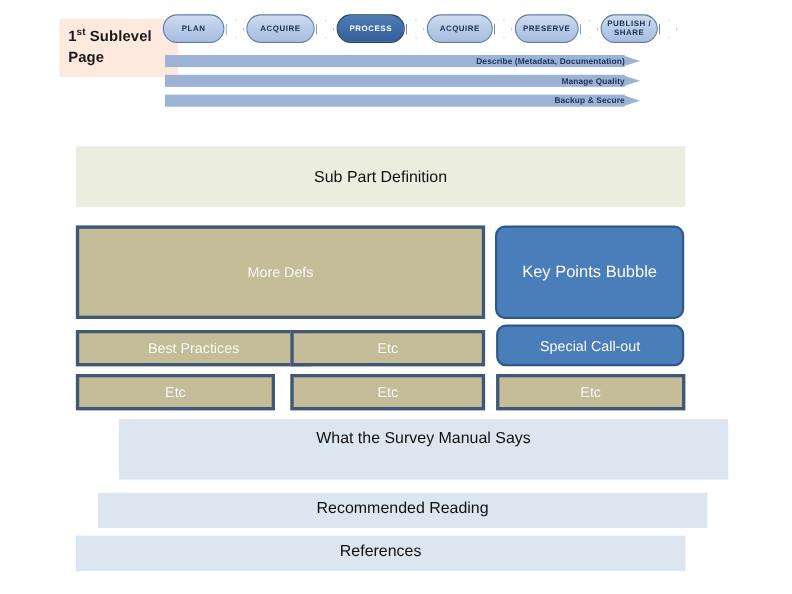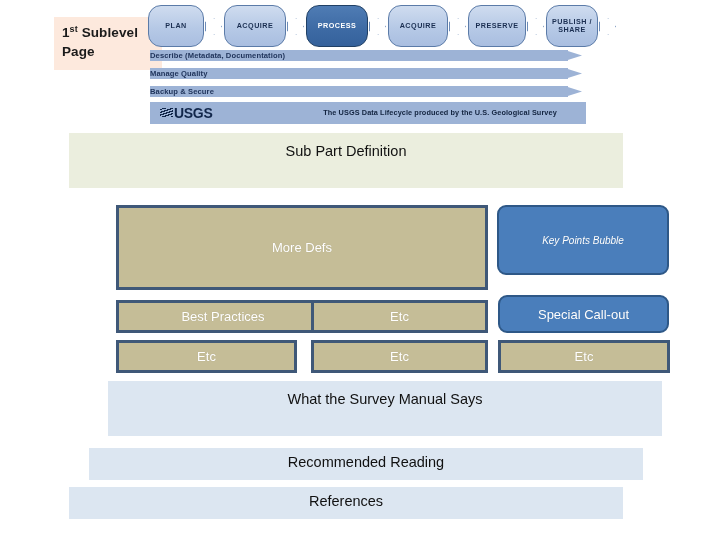--- a/index.html
+++ b/index.html
@@ -51,21 +51,21 @@
     position: absolute;
     left: 0;
     top: 5px;
     width: 440px;
     height: 30px;
     display: flex;
     align-items: center;
   }
   .lc-stage {
     position: relative;
-    height: 42px;
+    height: 26px;
     border: 1.2px solid #5b7ba8;
     border-radius: 13px;
     background: linear-gradient(to bottom, #cfdcef 0%, #b6c9e6 55%, #a9bee0 100%);
     display: flex;
     align-items: center;
     justify-content: center;
     box-sizing: border-box;
     flex: none;
   }
   .lc-stage .lc-txt {
@@ -118,21 +118,21 @@
     width: 15px; height: 15px;
     background: #9db3d6;
     clip-path: polygon(0% 18%, 100% 50%, 0% 82%);
   }
   .lc-bar .bar-label {
     position: absolute;
     left: 0; top: 0;
     right: 14px;
     height: 11px;
     line-height: 11px;
-    text-align: left;
+    text-align: right;
     font-size: 7.6px;
     font-weight: 700;
     color: #21355c;
     letter-spacing: 0.1px;
   }
   #lc-bar-1 { top: 44px; }
   #lc-bar-2 { top: 62px; }
   #lc-bar-3 { top: 80px; }
 
   #usgs-footer {
@@ -181,21 +181,21 @@
     box-sizing: border-box;
     text-align: center;
     font-size: 14.5px;
     color: #111111;
     font-weight: 500;
   }
   #band-subpart {
     top: 133px;
     height: 55px;
     background: #ebeede;
-    padding-top: 10px;
+    padding-top: 20px;
   }
   #band-survey-manual {
     top: 381px;
     height: 55px;
     background: #dce6f1;
     padding-top: 10px;
     margin-left: 39px;
   }
   #band-recommended {
     top: 448px;
@@ -215,34 +215,33 @@
   .tile {
     position: absolute;
     box-sizing: border-box;
     display: flex;
     align-items: center;
     justify-content: center;
     color: #ffffff;
     font-size: 13px;
     font-weight: 500;
     text-shadow: 0 0 1px rgba(0,0,0,0.15);
-    margin-left: 47px;
   }
   .tile.tan {
     background: #c5bd97;
     border: 3px solid #3f5878;
   }
   .tile.blue {
     background: #4a7ebb;
     border: 2px solid #2e5887;
     border-radius: 9px;
   }
 
   #tile-more-defs   { left: 69px;  top: 205px; width: 372px; height: 85px; }
-  #tile-key-points  { left: 450px; top: 205px; width: 172px; height: 70px; font-size: 10px; font-style: italic; }
+  #tile-key-points  { left: 450px; top: 205px; width: 172px; height: 85px; font-size: 15px; }
 
   #tile-best-practices { left: 69px;  top: 300px; width: 214px; height: 33px; }
   #tile-etc-r1c2       { left: 264px; top: 300px; width: 177px; height: 33px; }
   #tile-special-callout{ left: 451px; top: 295px; width: 171px; height: 38px; }
 
   #tile-etc-r2c1 { left: 69px;  top: 340px; width: 181px; height: 33px; }
   #tile-etc-r2c2 { left: 264px; top: 340px; width: 177px; height: 33px; }
   #tile-etc-r2c3 { left: 451px; top: 340px; width: 172px; height: 33px; }
 </style>
 </head>
@@ -292,24 +291,20 @@
     <div class="bar-body"></div>
     <div class="bar-head"></div>
     <div class="bar-label">Manage Quality</div>
   </div>
   <div class="lc-bar" id="lc-bar-3">
     <div class="bar-body"></div>
     <div class="bar-head"></div>
     <div class="bar-label">Backup &amp; Secure</div>
   </div>
 
-  <div id="usgs-footer">
-    <div id="usgs-logo"><span class="wave"></span><span>USGS</span></div>
-    <div id="usgs-caption">The USGS Data Lifecycle produced by the U.S. Geological Survey</div>
-  </div>
 </div>
 
 <div class="band" id="band-subpart">
   <span>Sub Part Definition</span>
 </div>
 
 <div class="tile tan" id="tile-more-defs">
   <span>More Defs</span>
 </div>
 

